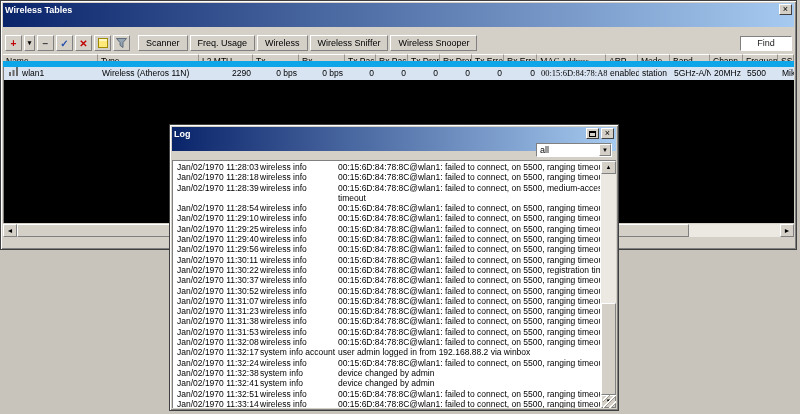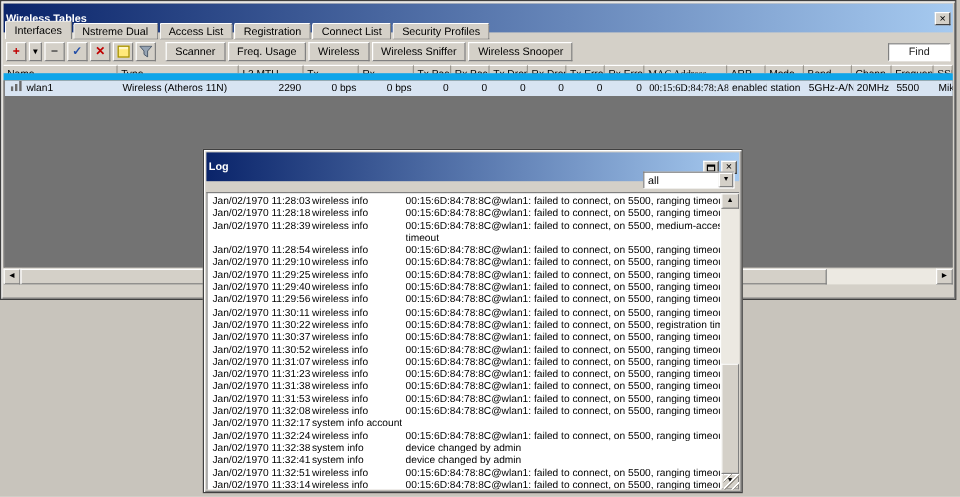--- a/index.html
+++ b/index.html
@@ -11,21 +11,21 @@
     -webkit-font-smoothing: none;
   }
   .window {
     position: absolute; background: #d4d0c8;
     border: 1px solid #404040;
     box-shadow: inset 1px 1px 0 #ffffff, inset -1px -1px 0 #808080;
   }
   .titlebar {
     position: absolute; top: 2px; left: 2px; right: 2px; height: 13px;
     background: linear-gradient(to right, #0a246a, #a6caf0);
-    display: flex; align-items: center; padding: 12px 2px;
+    display: flex; align-items: flex-end; padding: 12px 2px;
   }
   .titletext { color: #fff; font-weight: bold; font-size: 9px; flex: 1; white-space: nowrap; }
   .tb-btn {
     width: 13px; height: 11px; margin-left: 2px; background: #d4d0c8;
     border: 1px solid; border-color: #fff #404040 #404040 #fff;
     font-size: 9px; line-height: 9px; text-align: center; color: #000;
   }
   .max-glyph { display:block; width:7px; height:6px; margin:2px auto; border:1px solid #000; border-top-width:2px; }
 
   
@@ -61,21 +61,21 @@
   .find-box {
     margin-left: auto; width: 52px; height: 15px; line-height: 12px; background: #fff;
     border: 1px solid; border-color: #808080 #fff #fff #808080; text-align: center; color: #222;
   }
 
   
   .thead { position: absolute; top: 53px; left: 2px; right: 2px; height: 13px; display: flex;
     background: #d4d0c8; border-bottom: 6px solid #0ea5e9; font-size: 8.5px; }
   .thead .cell { border-right: 1px solid #9a968e; border-top: 1px solid #fff; line-height: 12px; padding: 0 3px;
     overflow: hidden; white-space: nowrap; }
-  .tbody { position: absolute; top: 66px; left: 2px; right: 2px; height: 156px; background: #737373;
+  .tbody { position: absolute; top: 66px; left: 2px; right: 2px; height: 156px; background: #000000;
     border-left: 1px solid #808080; overflow: hidden; }
   .trow { display: flex; height: 13px; line-height: 13px; font-size: 8.5px; background: #d8e4f2; }
   .trow .cell { padding: 0 3px; overflow: hidden; white-space: nowrap; }
   .cell.num { text-align: right; }
   .c0{width:95px;} .c1{width:101px;} .c2{width:54px;} .c3{width:46px;} .c4{width:46px;}
   .c5{width:31px;} .c6{width:32px;} .c7{width:32px;} .c8{width:32px;} .c9{width:32px;}
   .c10{width:33px;} .c11{width:69px;font-family:Liberation Serif, serif;} .c12{width:32px;} .c13{width:32px;} .c14{width:40px;}
   .c15{width:33px;} .c16{width:35px;} .c17{flex:1;}
   .wifi-icon { display:inline-block; margin: 0 3px 0 2px; }
 
@@ -116,28 +116,20 @@
 <body>
 
 <div id="desktop">
 
   <section class="window" id="main-win" style="left:0;top:0;width:797px;height:250px;">
     <div class="titlebar">
       <span class="titletext">Wireless Tables</span>
       <span class="tb-btn">×</span>
     </div>
 
-    <div class="tabs">
-      <div class="tab active">Interfaces</div>
-      <div class="tab">Nstreme Dual</div>
-      <div class="tab">Access List</div>
-      <div class="tab">Registration</div>
-      <div class="tab">Connect List</div>
-      <div class="tab">Security Profiles</div>
-    </div>
 
     <div class="toolbar">
       <div class="icon-btn">
           <span class="glyph-add">+</span>
         </div>
       <div class="icon-btn narrow">
           <span>▾</span>
         </div>
       <div class="icon-btn">
           <span class="glyph-remove">−</span>
@@ -344,20 +336,21 @@
 
           <div class="log-row">
             <span class="lt">Jan/02/1970 11:32:08</span>
             <span class="lo">wireless info</span>
             <span class="lm">00:15:6D:84:78:8C@wlan1: failed to connect, on 5500, ranging timeout</span>
           </div>
 
           <div class="log-row">
             <span class="lt">Jan/02/1970 11:32:17</span>
             <span class="lo">system info account</span>
+            <span class="lm">user admin logged in from 192.168.88.2 via winbox</span>
           </div>
 
           <div class="log-row">
             <span class="lt">Jan/02/1970 11:32:24</span>
             <span class="lo">wireless info</span>
             <span class="lm">00:15:6D:84:78:8C@wlan1: failed to connect, on 5500, ranging timeout</span>
           </div>
 
           <div class="log-row">
             <span class="lt">Jan/02/1970 11:32:38</span>

